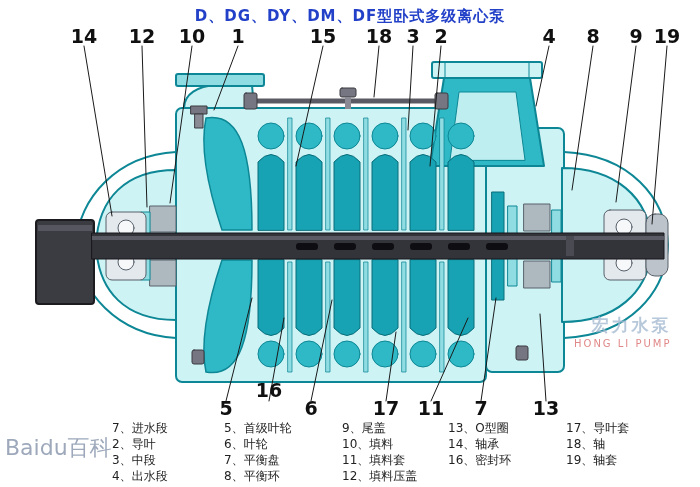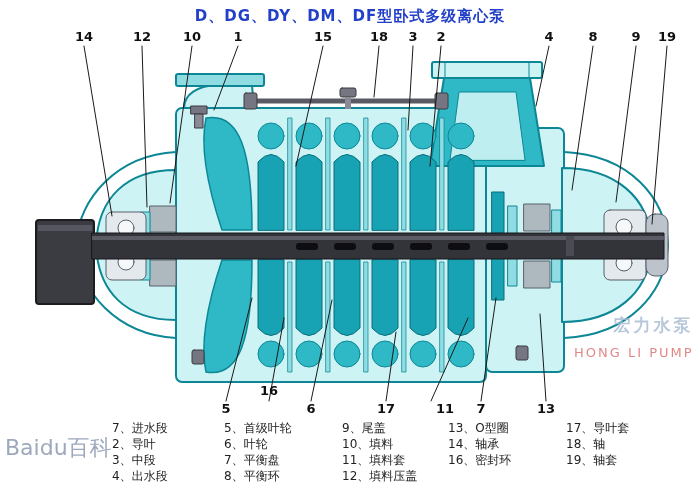--- a/index.html
+++ b/index.html
@@ -3,28 +3,28 @@
 <meta charset="utf-8">
 <style>
   *{margin:0;padding:0;box-sizing:border-box}
   html,body{width:700px;height:487px}
   body{position:relative;background:#ffffff;overflow:hidden;
        font-family:"DejaVu Sans","Liberation Sans",sans-serif;color:#111}
   .stage{position:absolute;inset:0;width:700px;height:449px}
   .title{position:absolute;top:7px;left:0;width:100%;text-align:center;
          font-size:15px;font-weight:bold;color:#2340c8;letter-spacing:1px}
   svg.diagram{position:absolute;left:0;top:0}
-  .co{position:absolute;transform:translateX(-50%);font-size:13px;
+  .co{position:absolute;transform:translateX(-50%);font-size:19px;
       font-weight:bold;color:#101010;line-height:15px}
   .legend-col{position:absolute;top:420px;font-size:12px;color:#222;
               white-space:nowrap}
   .legend-col div{line-height:16px}
   .brand{position:absolute;left:574px;top:314px;text-align:right;opacity:.8;pointer-events:none}
   .brand-cn{font-size:17px;font-weight:bold;color:#a5bbd2;letter-spacing:3px}
-  .brand-en{font-size:13px;color:#d96a6a;letter-spacing:2px;margin-top:8px}
+  .brand-en{font-size:10px;color:#d96a6a;letter-spacing:2px;margin-top:1px}
   .baidu{position:absolute;left:5px;top:433px;font-size:22px;font-weight:normal;
          color:#8593ab;opacity:.8;pointer-events:none}
 </style>
 </head>
 <body>
 
 <div class="stage">
 
   <div class="title">D、DG、DY、DM、DF型卧式多级离心泵</div>
 
@@ -194,21 +194,21 @@
   <span class="co" style="left:441px;top:29px">2</span>
   <span class="co" style="left:549px;top:29px">4</span>
   <span class="co" style="left:593px;top:29px">8</span>
   <span class="co" style="left:636px;top:29px">9</span>
   <span class="co" style="left:667px;top:29px">19</span>
 
   <span class="co" style="left:226px;top:401px">5</span>
   <span class="co" style="left:269px;top:383px">16</span>
   <span class="co" style="left:311px;top:401px">6</span>
   <span class="co" style="left:386px;top:401px">17</span>
-  <span class="co" style="left:445px;top:401px">11</span>
+  <span class="co" style="left:431px;top:401px">11</span>
   <span class="co" style="left:481px;top:401px">7</span>
   <span class="co" style="left:546px;top:401px">13</span>
 
   <div class="legend-col" style="left:112px">
     <div>7、进水段</div>
     <div>2、导叶</div>
     <div>3、中段</div>
     <div>4、出水段</div>
   </div>
   <div class="legend-col" style="left:224px">

